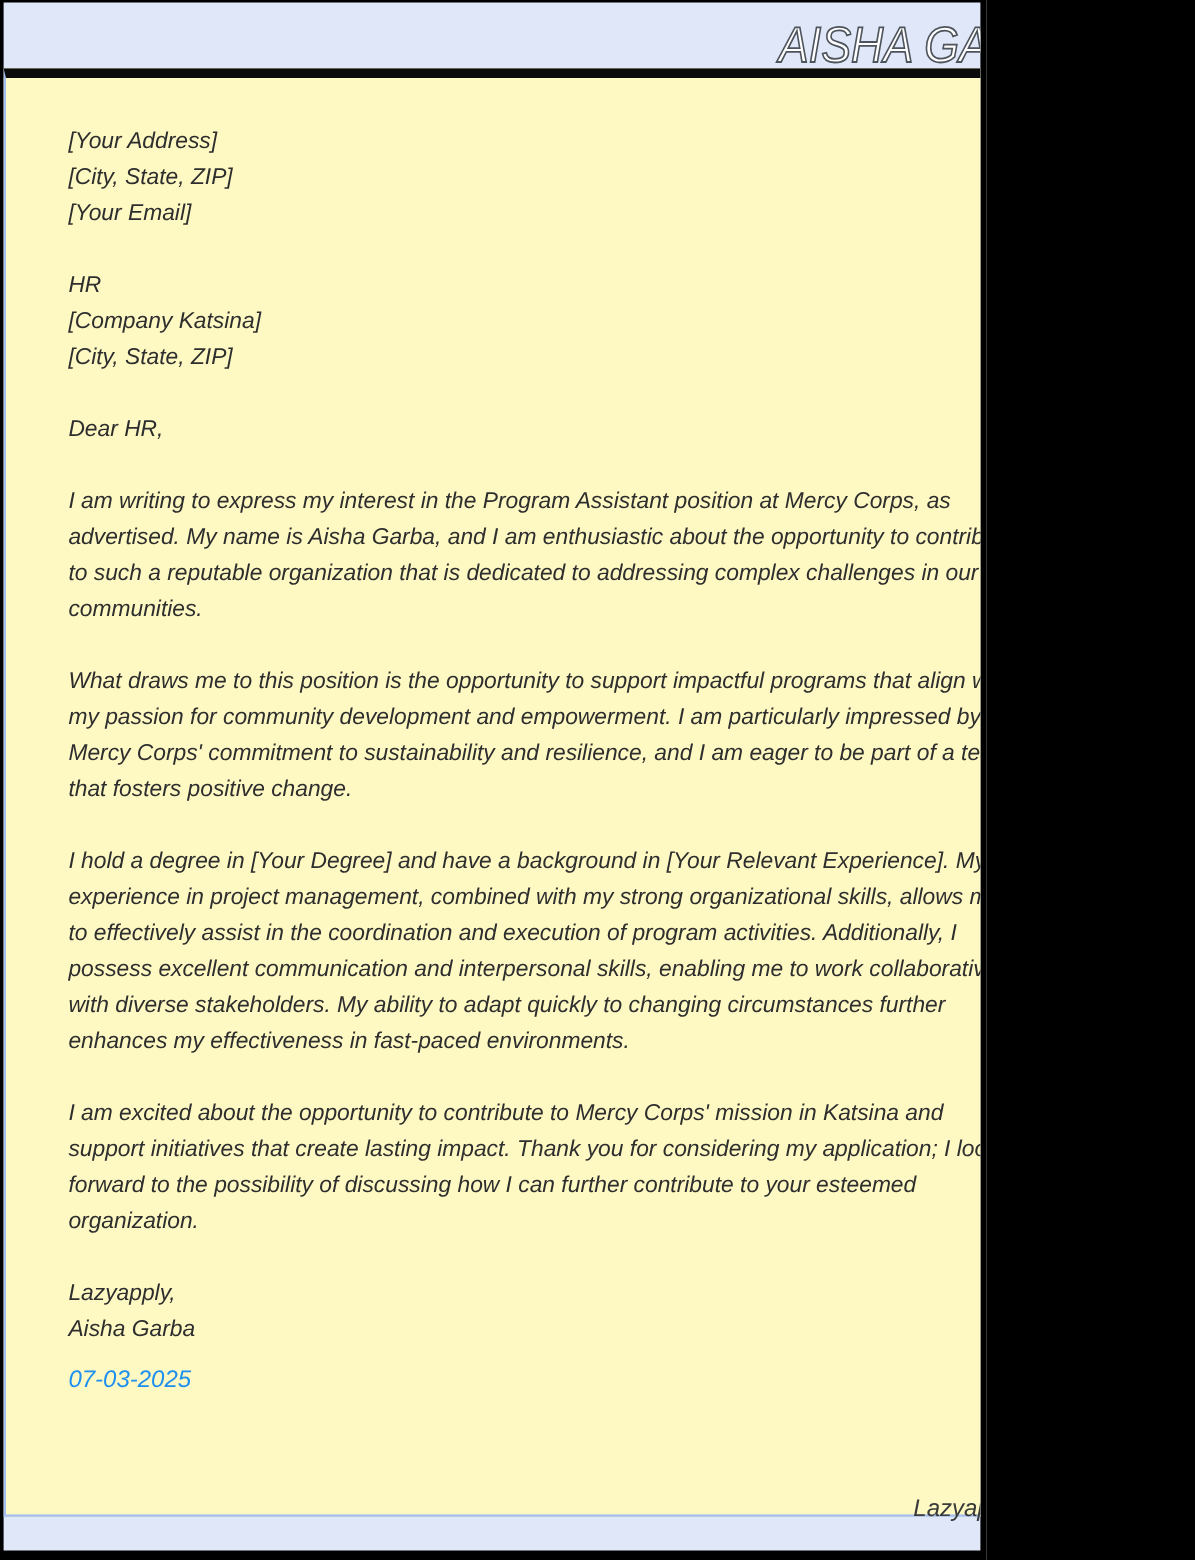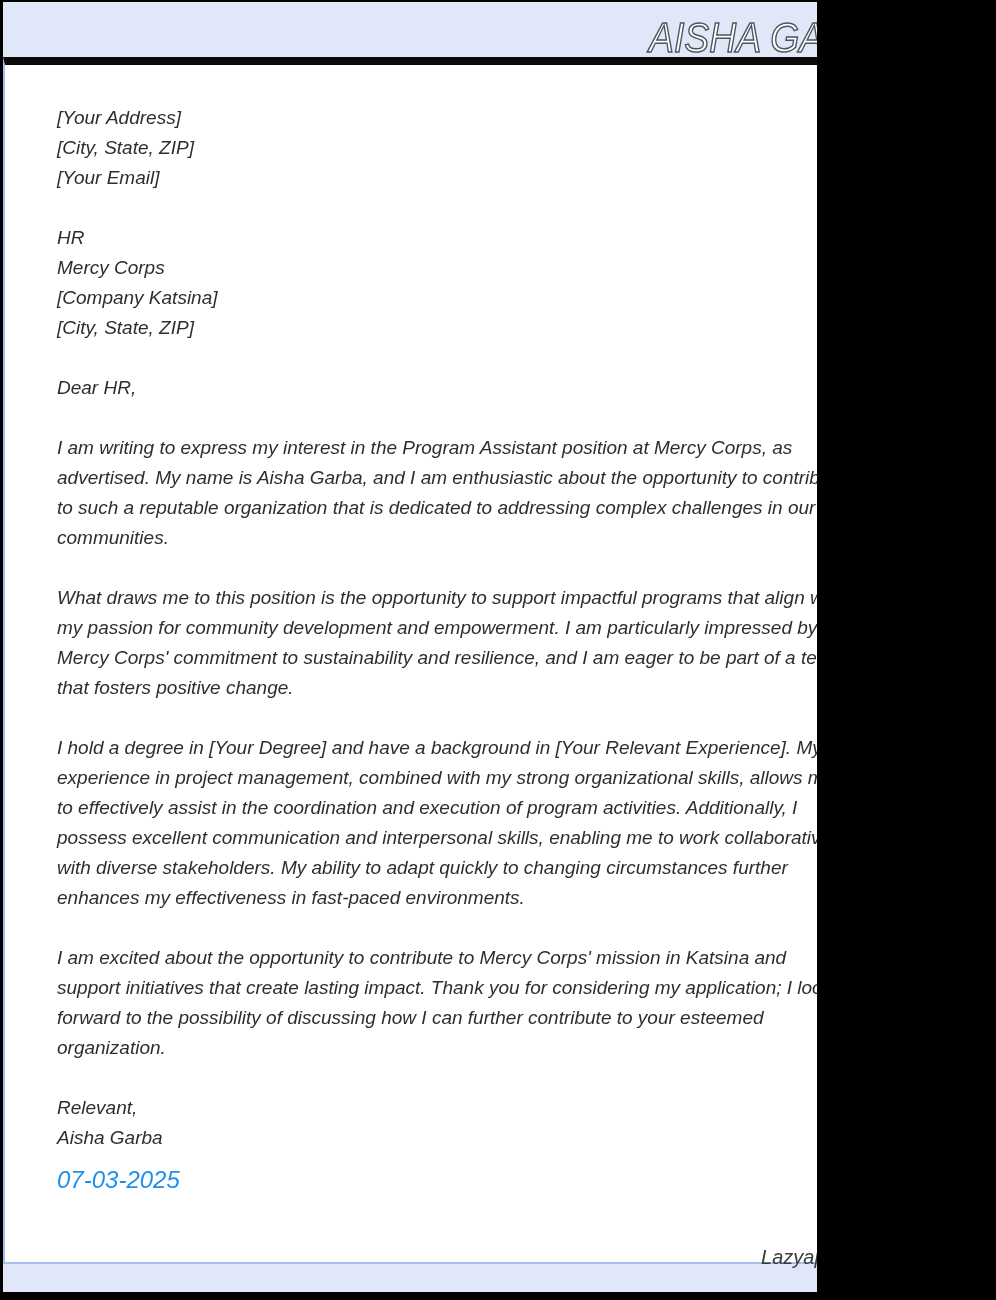--- a/index.html
+++ b/index.html
@@ -24,39 +24,39 @@
   }
   .header-name-wrap {
     margin-top: 8px;
     text-align: right;
     height: 47px;
   }
   .header-name-wrap svg { display: block; }
   .page {
     width: 900px;
     height: 1207px;
-    background: #ffffff;
+    background: #fef9c3;
     border-top: 8px solid #0b0b0b;
     border-left: 2px solid #a6bfee;
     border-right: 2px solid #a6bfee;
     border-bottom: 2px solid #a6bfee;
     padding: 38px 52px 0 52px;
     position: relative;
     overflow: visible;
     color: #2e2e2e;
     font-size: 19px;
     line-height: 30px;
   }
   .block { margin-bottom: 30px; }
   .block p { margin: 0; }
   .para { margin-bottom: 30px; }
   .closing-block { margin-bottom: 12px; }
   .date-line {
     color: #1d8fee;
-    font-size: 24px;
+    font-size: 20px;
     line-height: 30px;
   }
   .watermark {
     position: absolute;
     right: 8px;
     bottom: -6px;
     font-size: 20px;
     line-height: 22px;
     color: #3a3a3a;
     background: transparent;
@@ -77,34 +77,33 @@
     <div class="page">
 
       <div class="block">
         <p>[Your Address]</p>
         <p>[City, State, ZIP]</p>
         <p>[Your Email]</p>
       </div>
 
       <div class="block">
         <p>HR</p>
-        <p>Mercy Corps</p>
         <p>[Company Katsina]</p>
         <p>[City, State, ZIP]</p>
       </div>
 
       <p class="para">Dear HR,</p>
 
       <p class="para">I am writing to express my interest in the Program Assistant position at Mercy Corps, as advertised. My name is Aisha Garba, and I am enthusiastic about the opportunity to contribute to such a reputable organization that is dedicated to addressing complex challenges in our communities.</p>
       <p class="para">What draws me to this position is the opportunity to support impactful programs that align with my passion for community development and empowerment. I am particularly impressed by Mercy Corps' commitment to sustainability and resilience, and I am eager to be part of a team that fosters positive change.</p>
       <p class="para">I hold a degree in [Your Degree] and have a background in [Your Relevant Experience]. My experience in project management, combined with my strong organizational skills, allows me to effectively assist in the coordination and execution of program activities. Additionally, I possess excellent communication and interpersonal skills, enabling me to work collaboratively with diverse stakeholders. My ability to adapt quickly to changing circumstances further enhances my effectiveness in fast-paced environments.</p>
       <p class="para">I am excited about the opportunity to contribute to Mercy Corps' mission in Katsina and support initiatives that create lasting impact. Thank you for considering my application; I look forward to the possibility of discussing how I can further contribute to your esteemed organization.</p>
 
       <div class="closing-block">
-        <p>Relevant,</p>
+        <p>Lazyapply,</p>
         <p>Aisha Garba</p>
       </div>
 
       <p class="date-line">07-03-2025</p>
 
       <span class="watermark">Lazyapply.com</span>
     </div>
 
   </div>
 </div>

